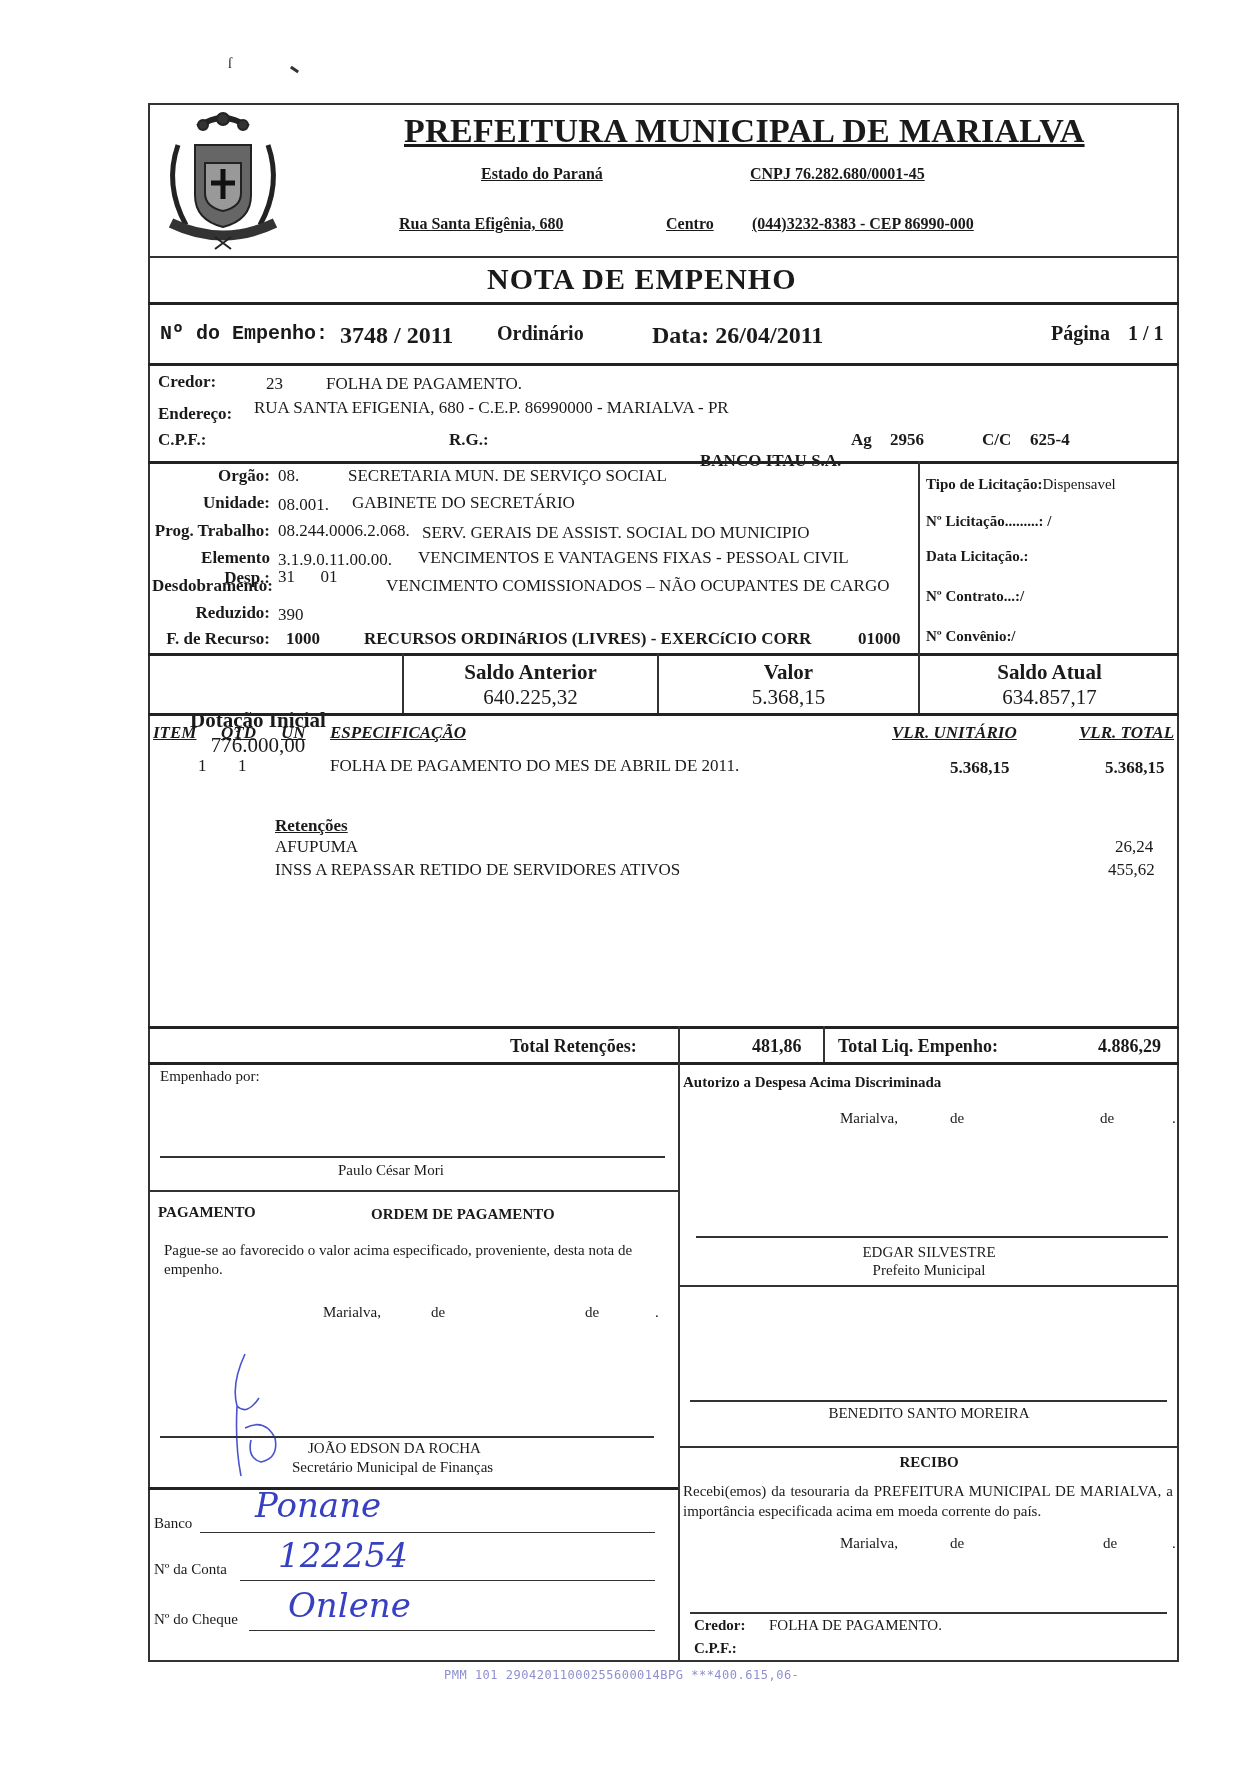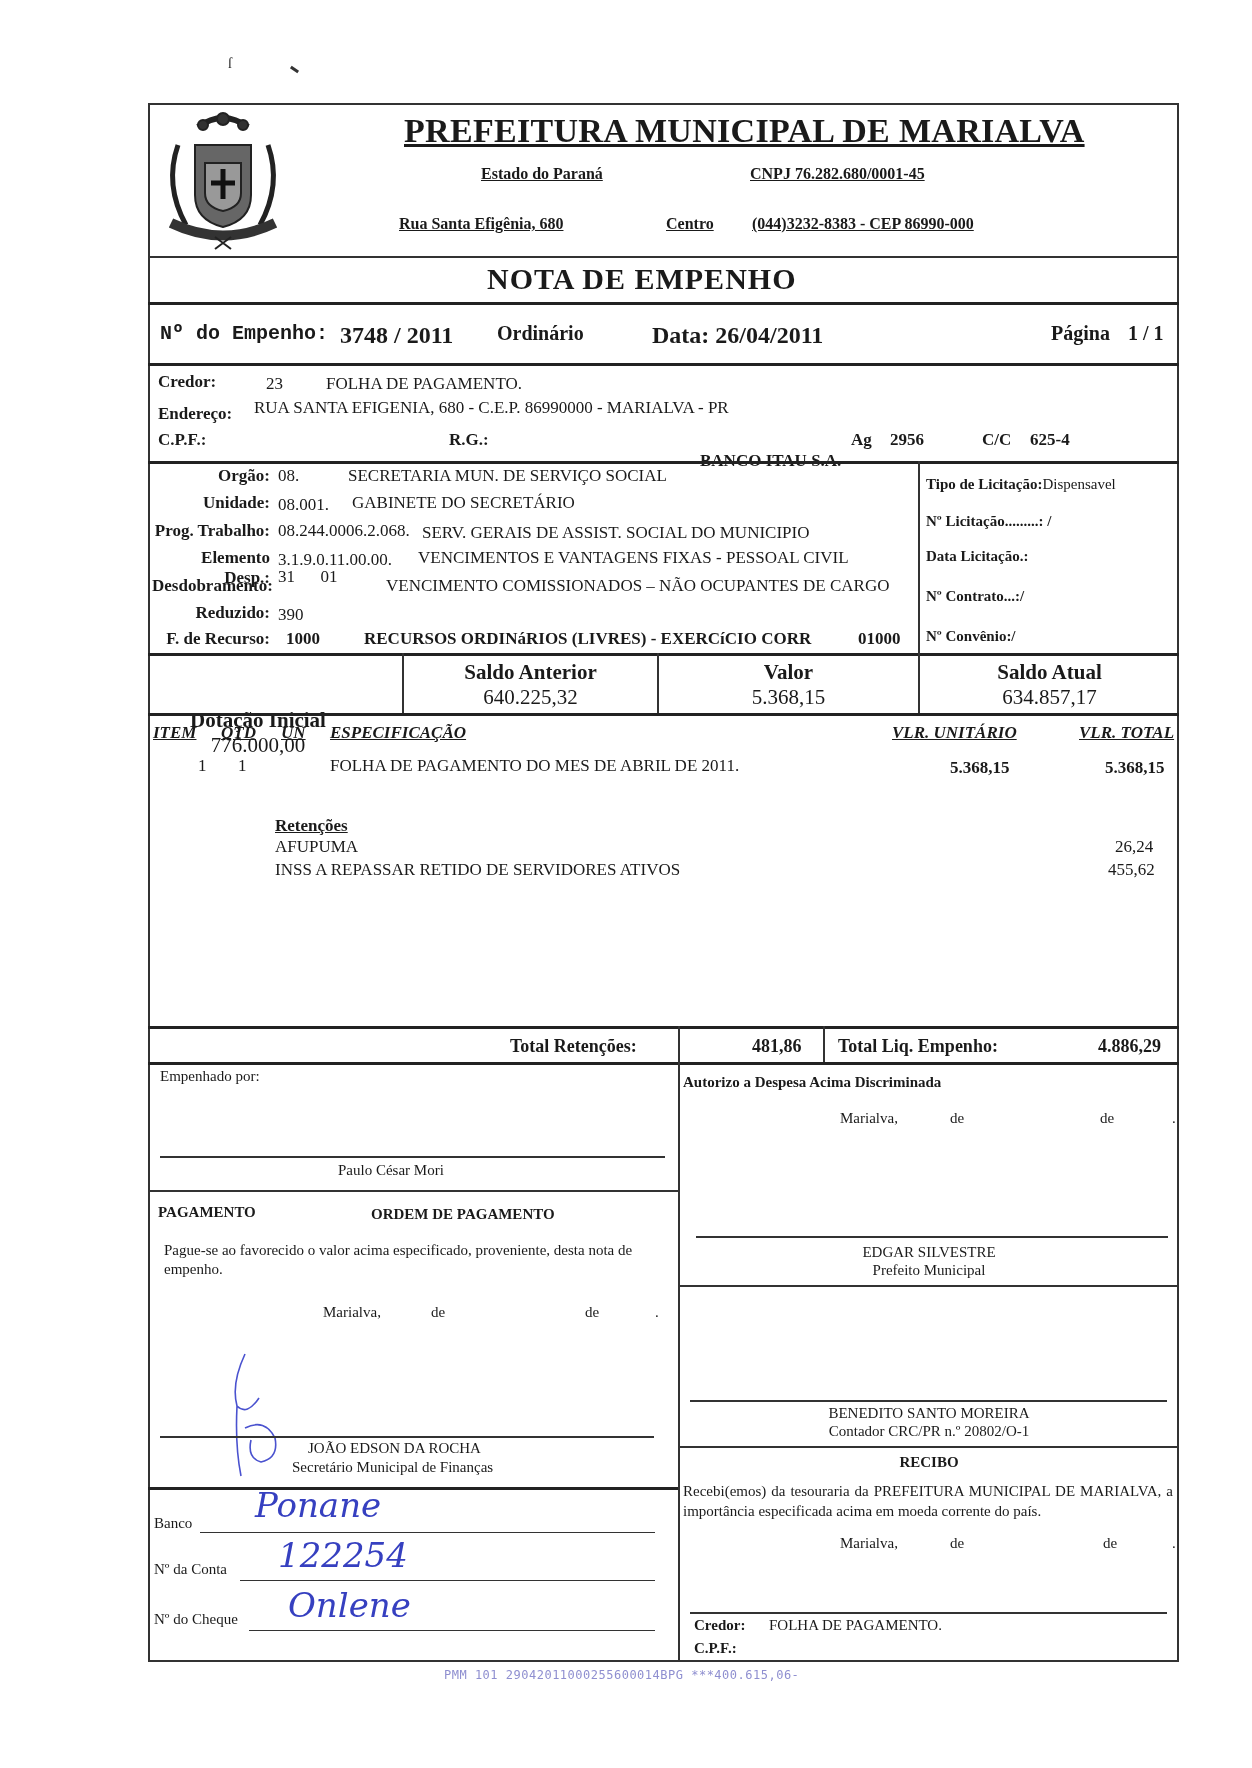--- a/index.html
+++ b/index.html
@@ -224,21 +224,20 @@
 <div class="hline" style="left:696px;top:1236px;width:472px;"></div>
 <div class="abs sm" style="left:680px;top:1243px;width:498px;text-align:center;line-height:18px;">
   <div>EDGAR SILVESTRE</div>
   <div>Prefeito Municipal</div>
 </div>
 <div class="hline" style="left:678px;top:1285px;width:501px;"></div>
 
 <div class="hline" style="left:690px;top:1400px;width:477px;"></div>
 <div class="abs sm" style="left:680px;top:1404px;width:498px;text-align:center;line-height:18px;">
   <div>BENEDITO SANTO MOREIRA</div>
-  <div>Contador CRC/PR n.º 20802/O-1</div>
 </div>
 <div class="hline" style="left:678px;top:1446px;width:501px;"></div>
 
 <div class="abs b sm" style="left:680px;top:1454px;width:498px;text-align:center;">RECIBO</div>
 <div class="abs sm" style="left:683px;top:1481px;width:490px;text-align:justify;line-height:20px;">Recebi(emos) da tesouraria da PREFEITURA MUNICIPAL DE MARIALVA, a importância especificada acima em moeda corrente do país.</div>
 <div class="abs sm" style="left:840px;top:1535px;">Marialva,</div>
 <div class="abs sm" style="left:950px;top:1535px;">de</div>
 <div class="abs sm" style="left:1103px;top:1535px;">de</div>
 <div class="abs sm" style="left:1172px;top:1535px;">.</div>
 <div class="hline" style="left:690px;top:1612px;width:477px;"></div>

